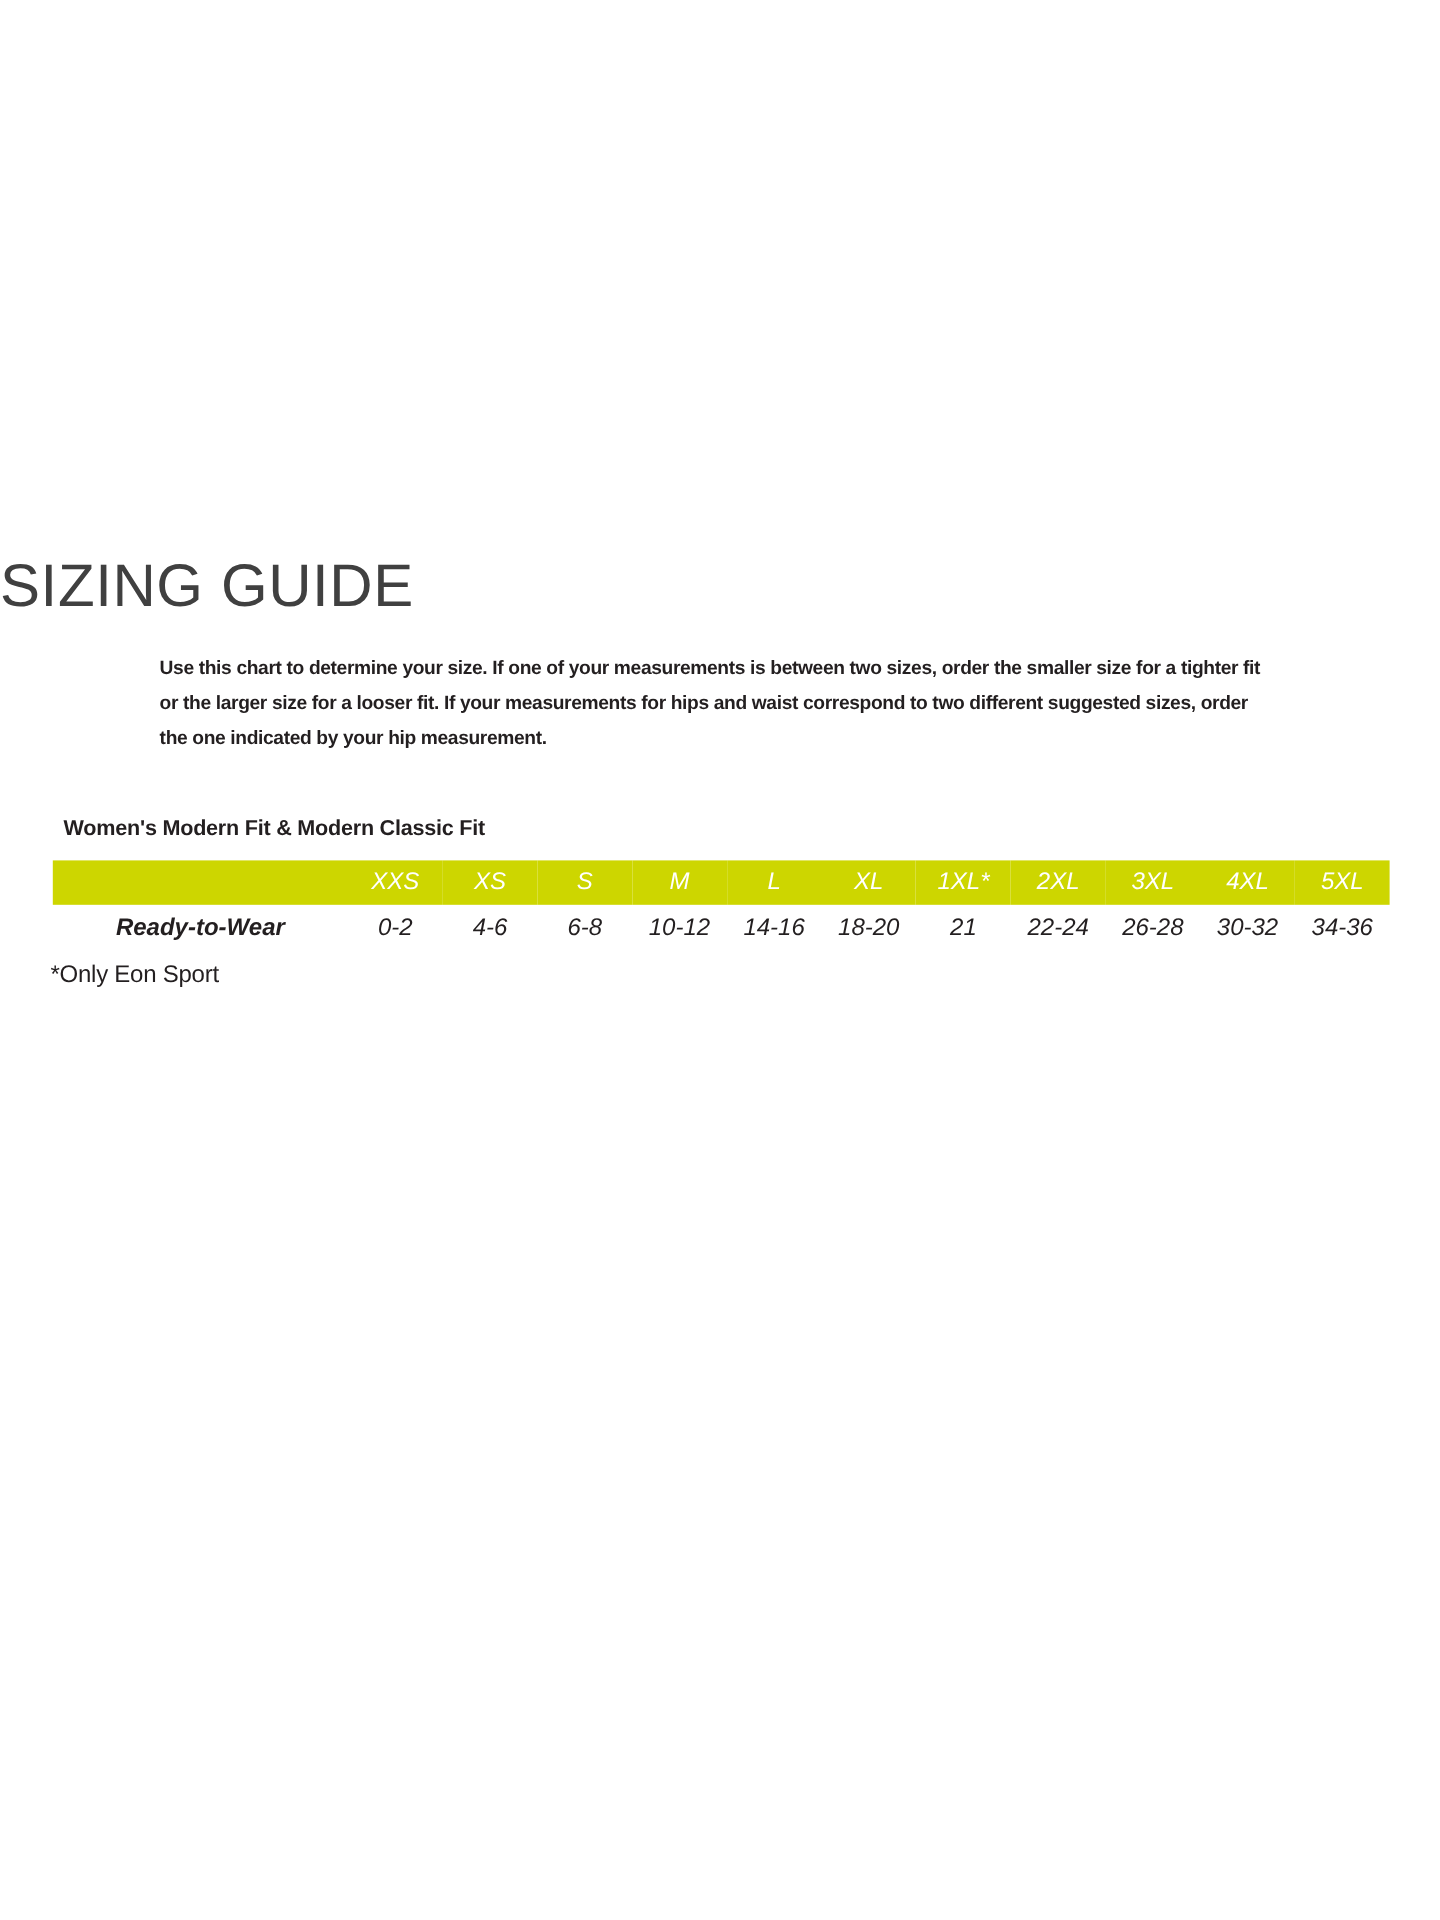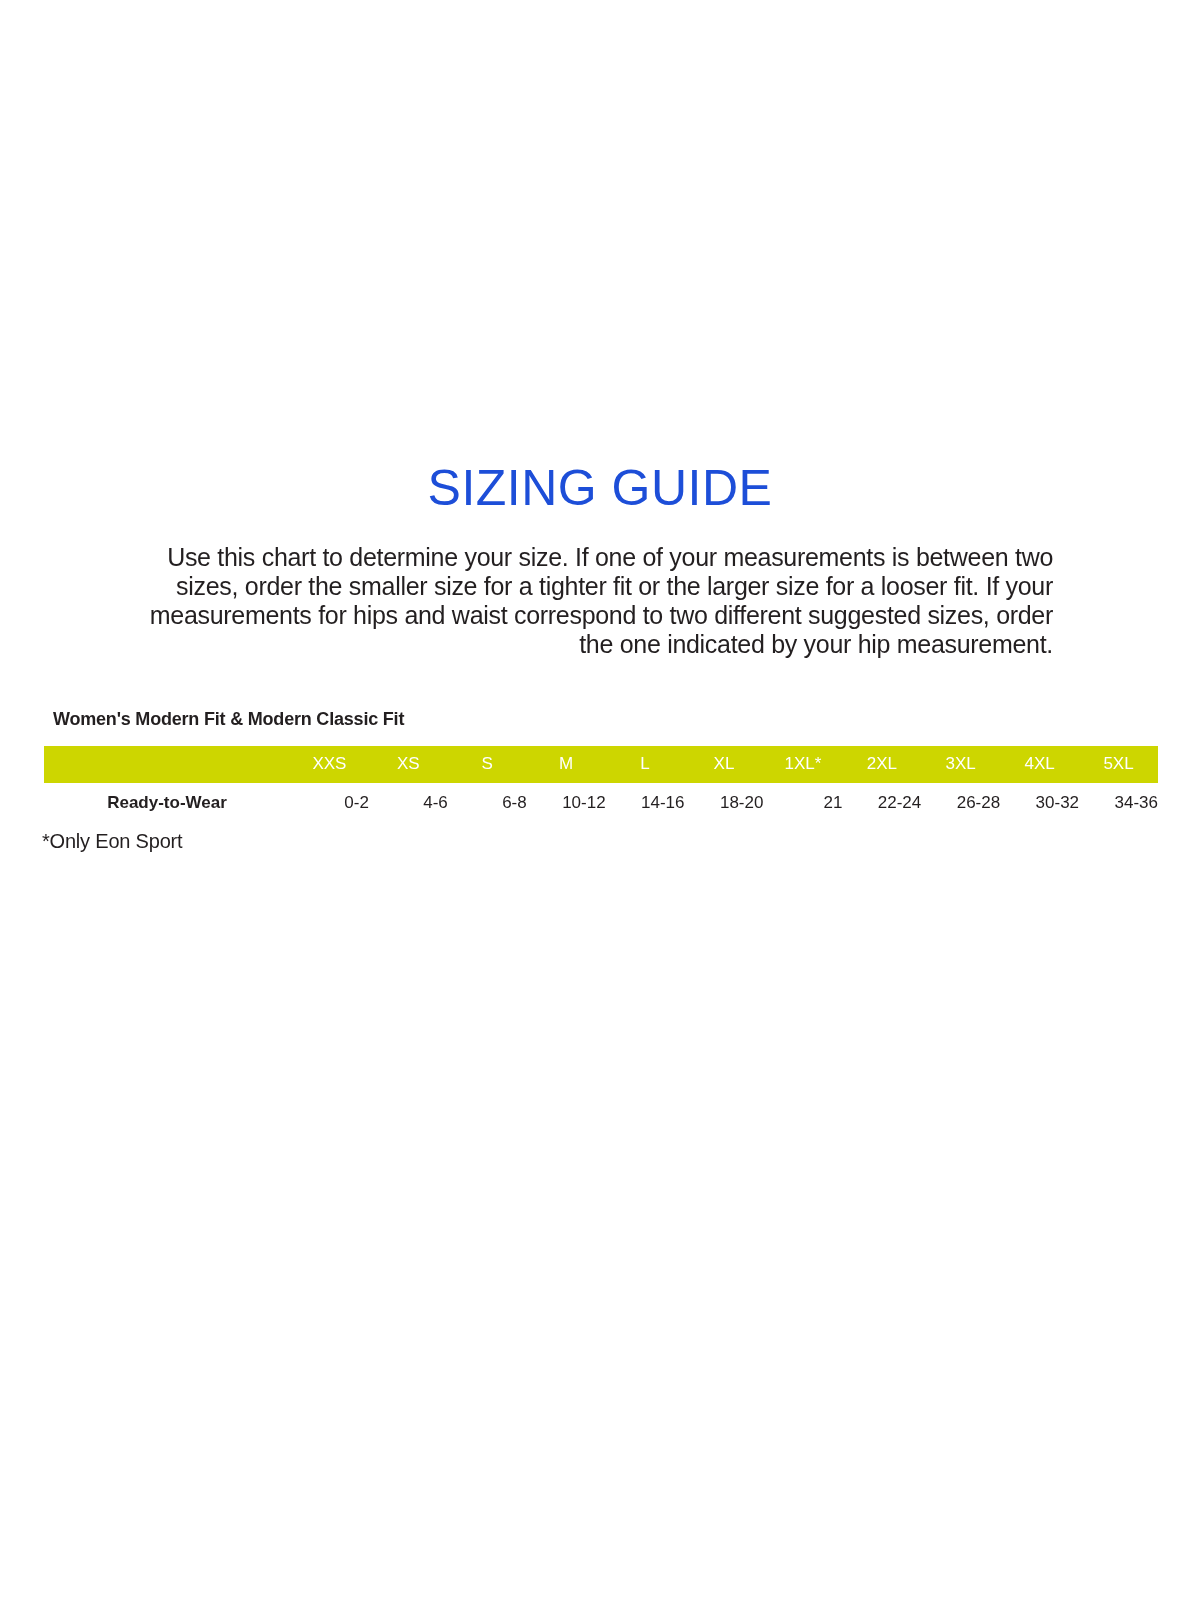--- a/index.html
+++ b/index.html
@@ -7,69 +7,69 @@
   body {
     width: 1200px;
     height: 1600px;
     background: #ffffff;
     color: #231f20;
     font-family: "Liberation Sans", sans-serif;
     overflow: hidden;
   }
   .title {
     margin: 462px 0 0 0;
-    text-align: center;
+    text-align: left;
     font-size: 50px;
     font-weight: 400;
     letter-spacing: 0.5px;
-    color: #1d4ed8;
+    color: #404040;
     line-height: 1.05;
   }
   .intro {
     margin: 28px 0 0 133px;
     width: 920px;
-    font-size: 25px;
+    font-size: 16px;
     line-height: 29px;
-    font-weight: 400;
+    font-weight: 700;
     letter-spacing: -0.3px;
-    text-align: right;
   }
   .section-heading {
     margin: 50px 0 0 53px;
     font-size: 18px;
     font-weight: 700;
     letter-spacing: -0.2px;
   }
   table.sizing {
     margin: 16px 0 0 44px;
     width: 1114px;
     border-collapse: collapse;
     table-layout: fixed;
-    font-size: 17px;
+    font-size: 20px;
+    font-style: italic;
   }
   table.sizing col.label-col { width: 246px; }
   table.sizing thead tr {
     height: 37px;
     background: #cdd600;
   }
   table.sizing thead th {
     color: #ffffff;
     font-weight: 400;
     text-align: center;
     padding: 0;
   }
   table.sizing tbody tr { height: 40px; }
   table.sizing tbody tr:nth-child(even) { background: #efefef; }
   table.sizing tbody th {
     font-weight: 700;
     text-align: center;
     padding: 0;
   }
   table.sizing tbody td {
-    text-align: right;
+    text-align: center;
     font-weight: 400;
     padding: 0;
   }
   .collections {
     display: flex;
     justify-content: space-between;
     align-items: baseline;
     margin: 7px 42px 0 42px;
     font-size: 20px;
     letter-spacing: -0.2px;

